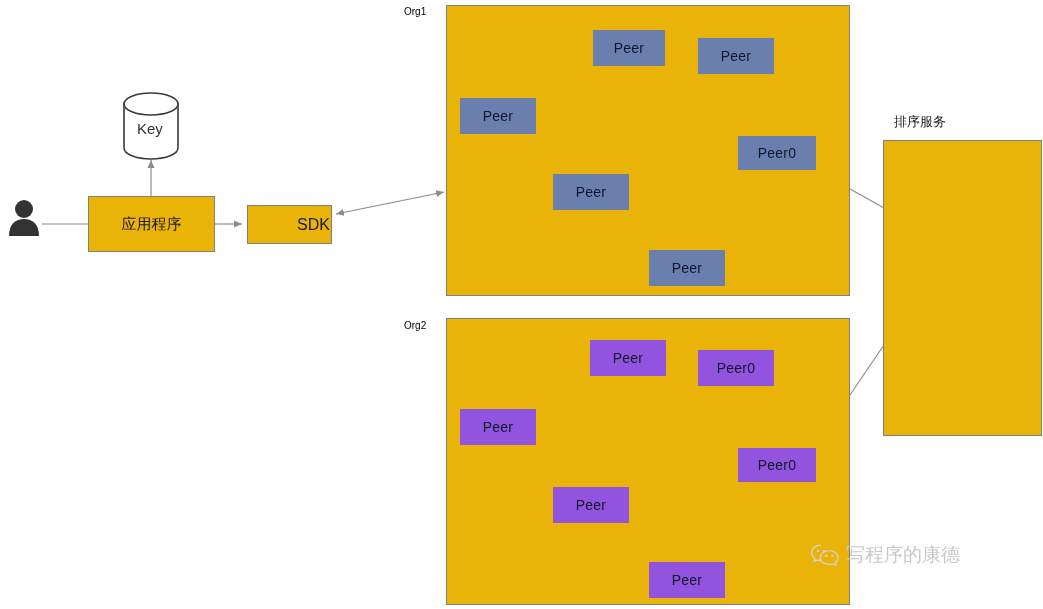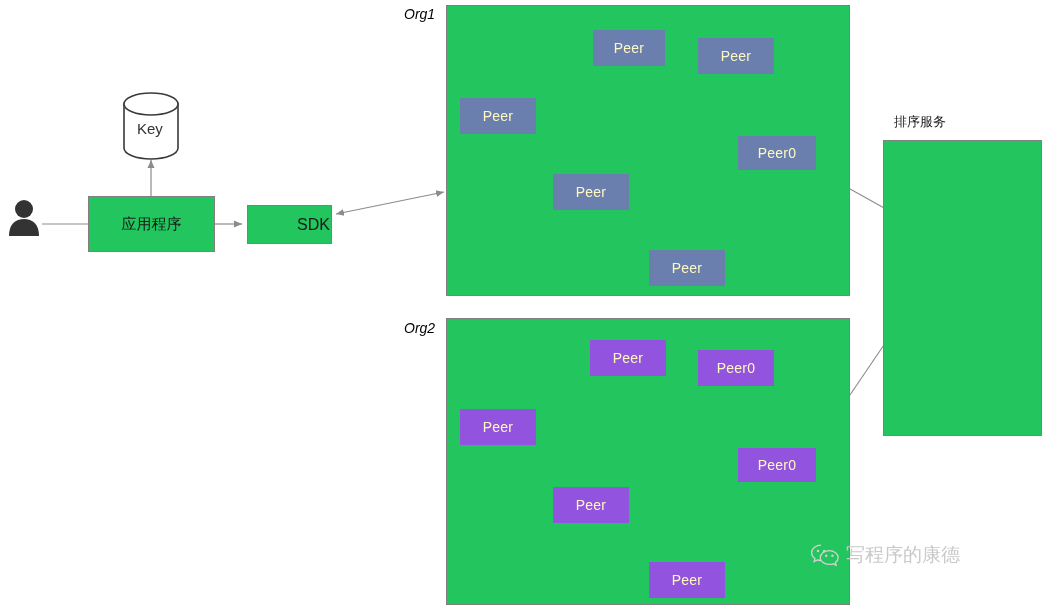--- a/index.html
+++ b/index.html
@@ -23,56 +23,55 @@
     top: 0;
     width: 1043px;
     height: 609px;
     pointer-events: none;
   }
   .node {
     position: absolute;
     display: flex;
     align-items: center;
     justify-content: center;
-    color: #fef9c3;
+    color: #0f172a;
     font-size: 14px;
     font-family: "Liberation Sans", "DejaVu Sans", sans-serif;
     letter-spacing: 0.2px;
     box-sizing: border-box;
     z-index: 5;
   }
   .node.blue  { background: #6b7fae; }
   .node.purple{ background: #9254de; }
 
   .plainbox {
     position: absolute;
     box-sizing: border-box;
     border: 1px solid #808080;
-    background: #22c55e;
+    background: #eab308;
     display: flex;
     align-items: center;
     justify-content: center;
     color: #1a1a1a;
     z-index: 4;
   }
   .grouplabel {
     position: absolute;
     font-size: 13px;
     color: #1a1a1a;
     font-family: Liberation Serif, serif;
     z-index: 6;
     white-space: nowrap;
   }
   .orglabel {
     position: absolute;
-    font-size: 14px;
+    font-size: 10px;
     color: #000000;
     z-index: 6;
     white-space: nowrap;
-    font-style: italic;
   }
   .app-box {
     font-size: 15px;
   }
   .sdk-box {
     font-size: 16px;
     padding-left: 48px;
   }
   .cyl-label {
     position: absolute;

